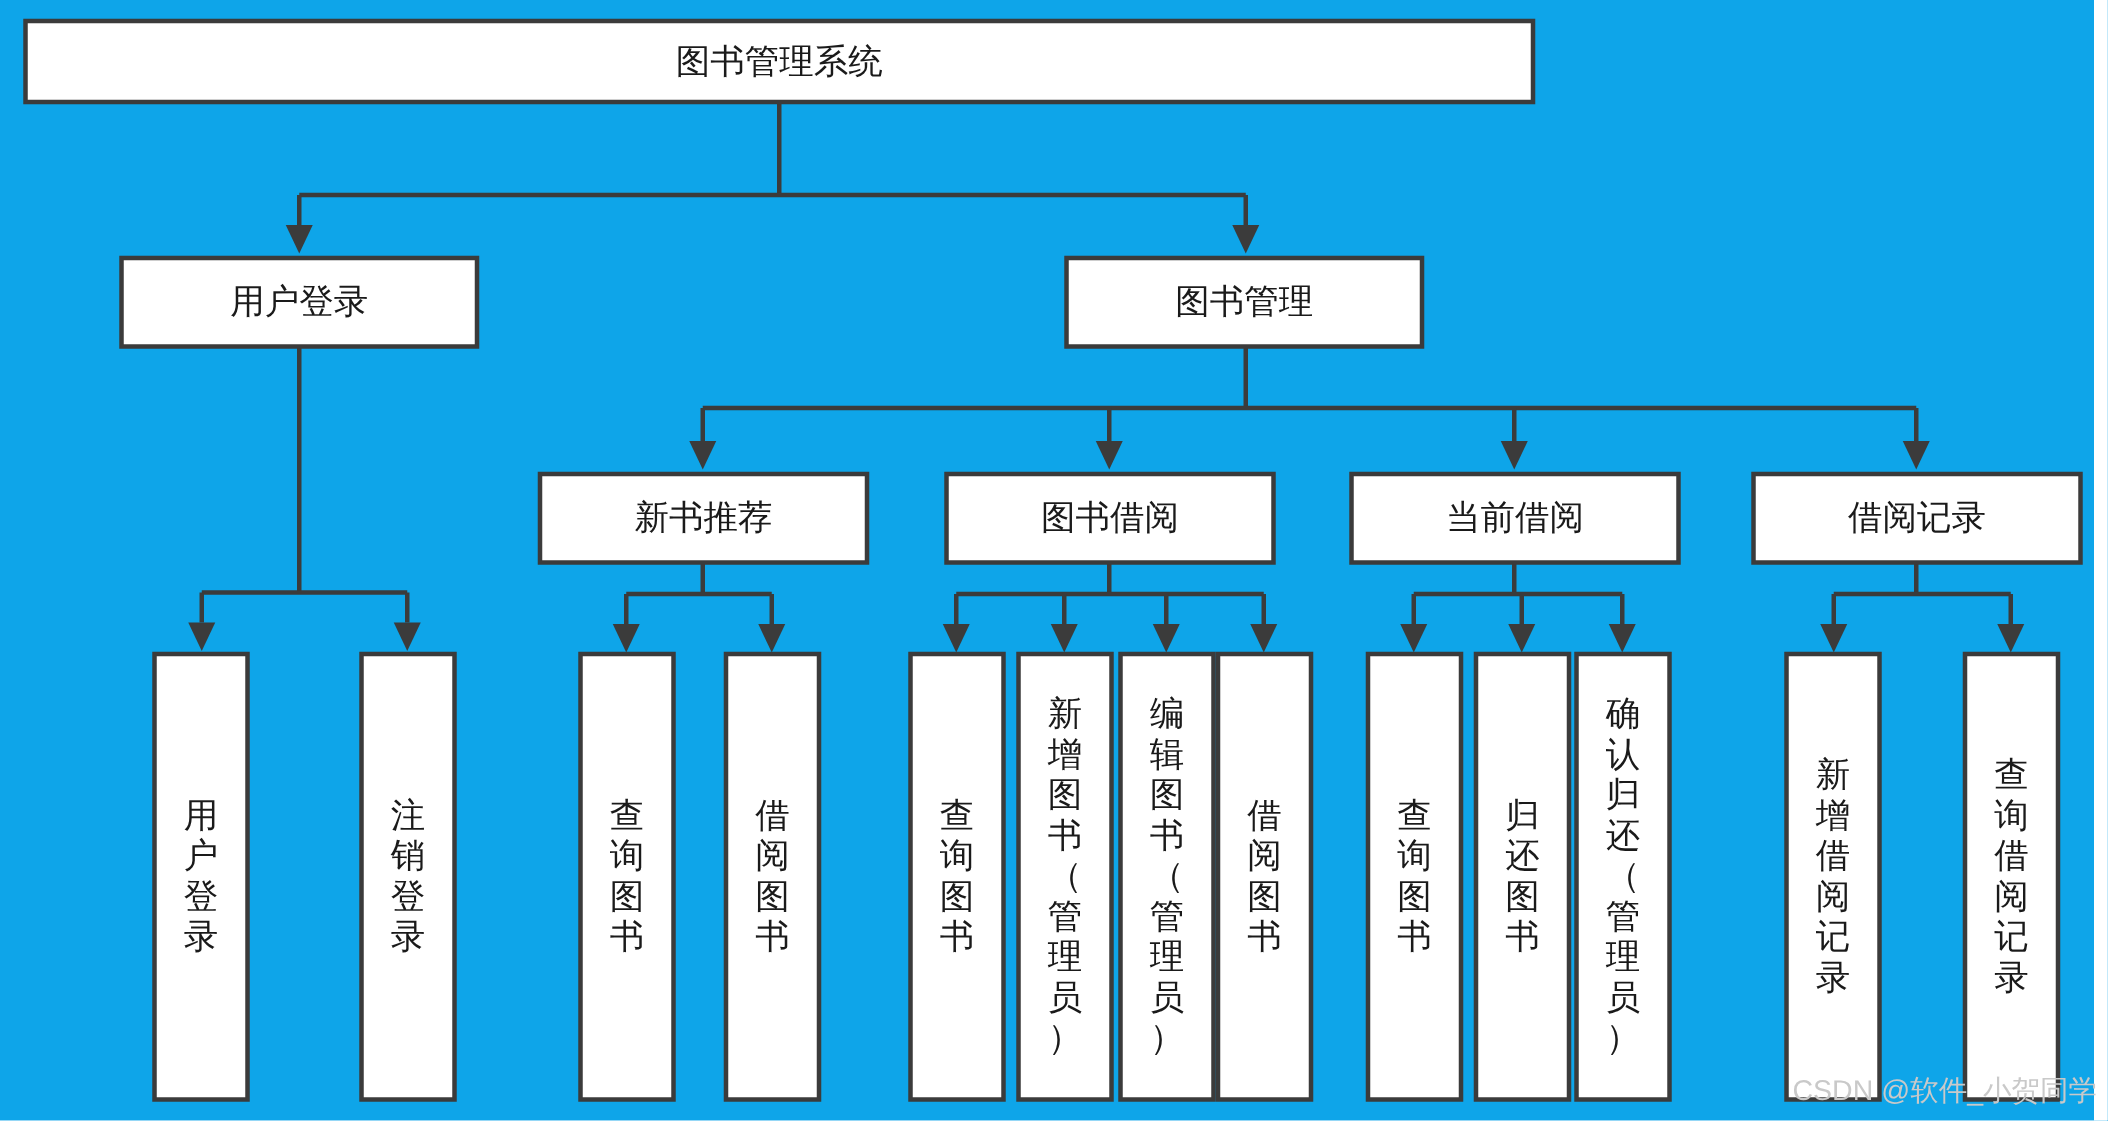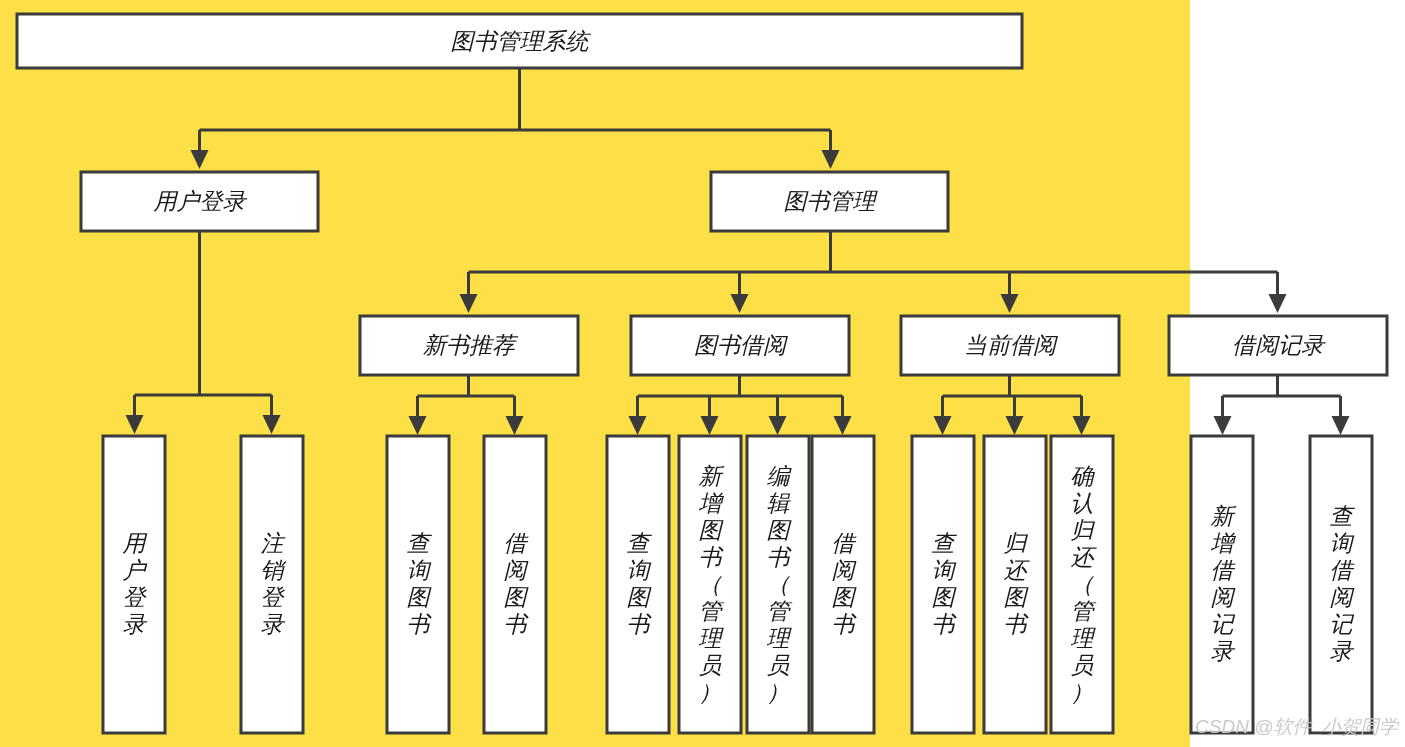--- a/index.html
+++ b/index.html
@@ -8,24 +8,23 @@
     background: #ffffff;
   }
   body {
     width: 1405px;
     height: 747px;
     font-family: "Liberation Sans", "DejaVu Sans", sans-serif;
     overflow: hidden;
   }
   #diagram-root {
     position: relative;
-    width: 1190px;
+    width: 1396px;
     height: 747px;
-    background: #fde047;
-    font-style: italic;
+    background: #0ea5e9;
   }
   svg#flowchart {
     position: absolute;
     top: 0;
     left: 0;
     width: 1405px;
     height: 747px;
     display: block;
   }
   .node-rect {

